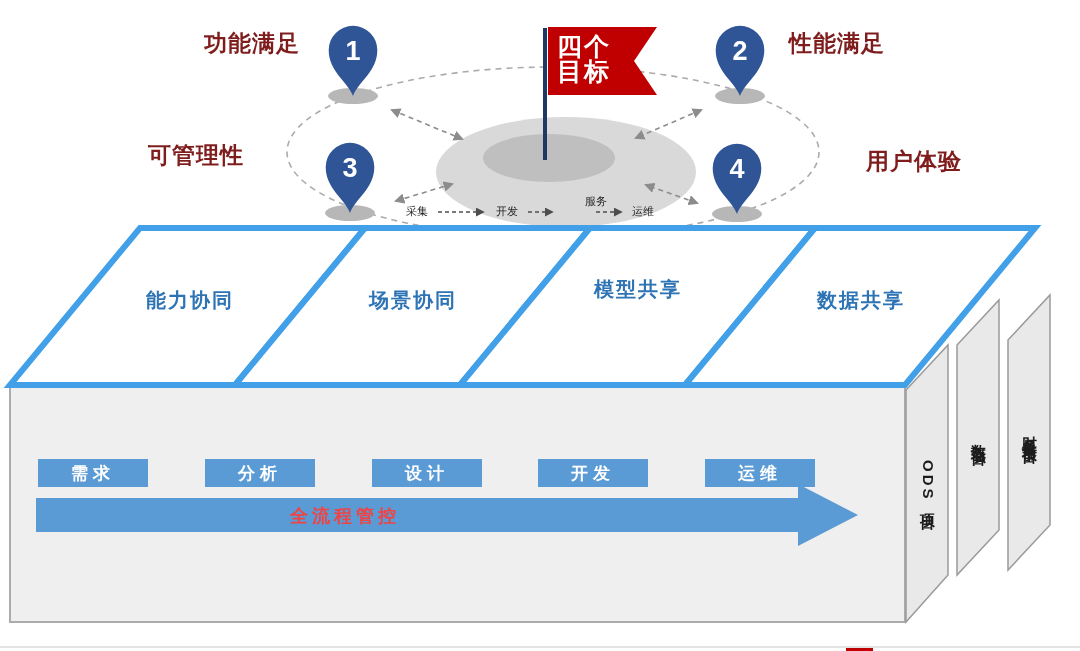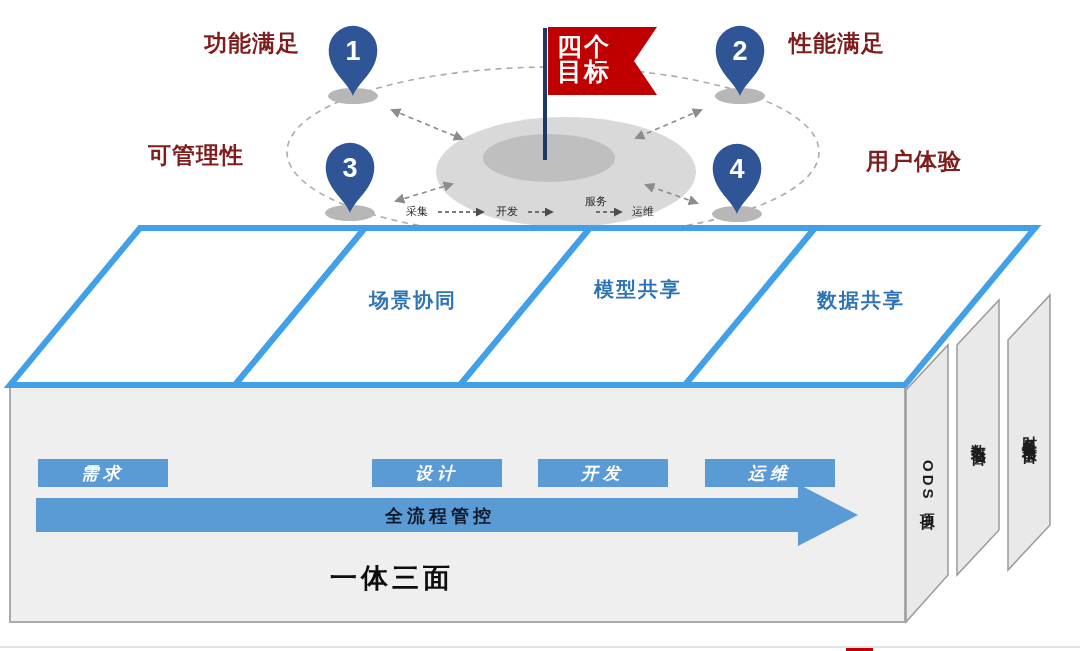--- a/index.html
+++ b/index.html
@@ -3,22 +3,22 @@
 <meta charset="utf-8">
 <style>
   html,body{margin:0;padding:0;background:#ffffff;}
   body{font-family:"Liberation Sans","DejaVu Sans",sans-serif;}
   #canvas{position:relative;width:1080px;height:651px;background:#ffffff;overflow:hidden;}
   #canvas > svg{position:absolute;left:0;top:0;}
   .corner-label{position:absolute;font-size:23px;font-weight:bold;color:#7f1d1d;letter-spacing:1px;white-space:nowrap;}
   .flag-text{position:absolute;color:#ffffff;font-size:25px;font-weight:bold;line-height:25px;letter-spacing:2px;}
   .flow-word{position:absolute;font-size:11px;font-weight:normal;color:#1f1f1f;white-space:nowrap;transform:translateX(-50%);}
   .panel-label{position:absolute;width:160px;text-align:center;font-size:20px;font-weight:bold;color:#2E74B5;letter-spacing:2px;}
-  .stage-btn{position:absolute;width:130px;height:28px;background:#5B9BD5;color:#ffffff;font-size:17px;font-weight:bold;display:flex;align-items:center;justify-content:center;letter-spacing:5px;font-style:italic;}
-  .arrow-label{position:absolute;width:300px;text-align:center;color:#0f172a;font-size:18px;font-weight:bold;letter-spacing:4px;}
+  .stage-btn{position:absolute;width:110px;height:28px;background:#5B9BD5;color:#ffffff;font-size:17px;font-weight:bold;display:flex;align-items:center;justify-content:center;letter-spacing:5px;}
+  .arrow-label{position:absolute;width:300px;text-align:left;color:#ef4444;font-size:18px;font-weight:bold;letter-spacing:4px;}
   .caption{position:absolute;font-size:27px;font-weight:bold;color:#0d0d0d;letter-spacing:4px;}
   .slab-label{position:absolute;display:flex;align-items:center;justify-content:center;}
   .slab-label span{writing-mode:vertical-rl;text-orientation:mixed;font-size:15px;font-weight:bold;color:#1c1c1c;letter-spacing:3px;white-space:nowrap;}
   .pin-path{fill:#2F5597;}
   .pin-num{fill:#ffffff;font-size:30px;font-weight:bold;text-anchor:middle;font-family:"Liberation Sans","DejaVu Sans",sans-serif;}
   .conn{stroke:#8C8C8C;stroke-width:1.6;stroke-dasharray:5 4;fill:none;}
   .flowln{stroke:#4d4d4d;stroke-width:1.5;stroke-dasharray:4 3;fill:none;}
 </style>
 </head>
 <body>
@@ -99,32 +99,33 @@
   <div class="flag-text" style="left:557px;top:34px;">
     <div>四个</div>
     <div>目标</div>
   </div>
 
   <div class="flow-word" style="left:417px;top:204px;">采集</div>
   <div class="flow-word" style="left:507px;top:204px;">开发</div>
   <div class="flow-word" style="left:575px;top:194px;margin-left:21px;">服务</div>
   <div class="flow-word" style="left:643px;top:204px;">运维</div>
 
+  <div class="panel-label" style="left:110px;top:287px;">能力协同</div>
   <div class="panel-label" style="left:333px;top:287px;">场景协同</div>
   <div class="panel-label" style="left:558px;top:276px;">模型共享</div>
   <div class="panel-label" style="left:781px;top:287px;">数据共享</div>
 
   <div class="stage-btn" style="left:38px;top:459px;">需求</div>
+  <div class="stage-btn" style="left:205px;top:459px;">分析</div>
   <div class="stage-btn" style="left:372px;top:459px;">设计</div>
   <div class="stage-btn" style="left:538px;top:459px;">开发</div>
   <div class="stage-btn" style="left:705px;top:459px;">运维</div>
 
   <div class="arrow-label" style="left:290px;top:504px;">全流程管控</div>
 
-  <div class="caption" style="left:330px;top:560px;">一体三面</div>
 
   <div class="slab-label" style="left:906px;top:345px;width:42px;height:277px;">
     <span>ODS项目</span>
   </div>
   <div class="slab-label" style="left:957px;top:300px;width:42px;height:275px;">
     <span>数仓项目</span>
   </div>
   <div class="slab-label" style="left:1008px;top:295px;width:42px;height:275px;">
     <span>财务集市项目</span>
   </div>

